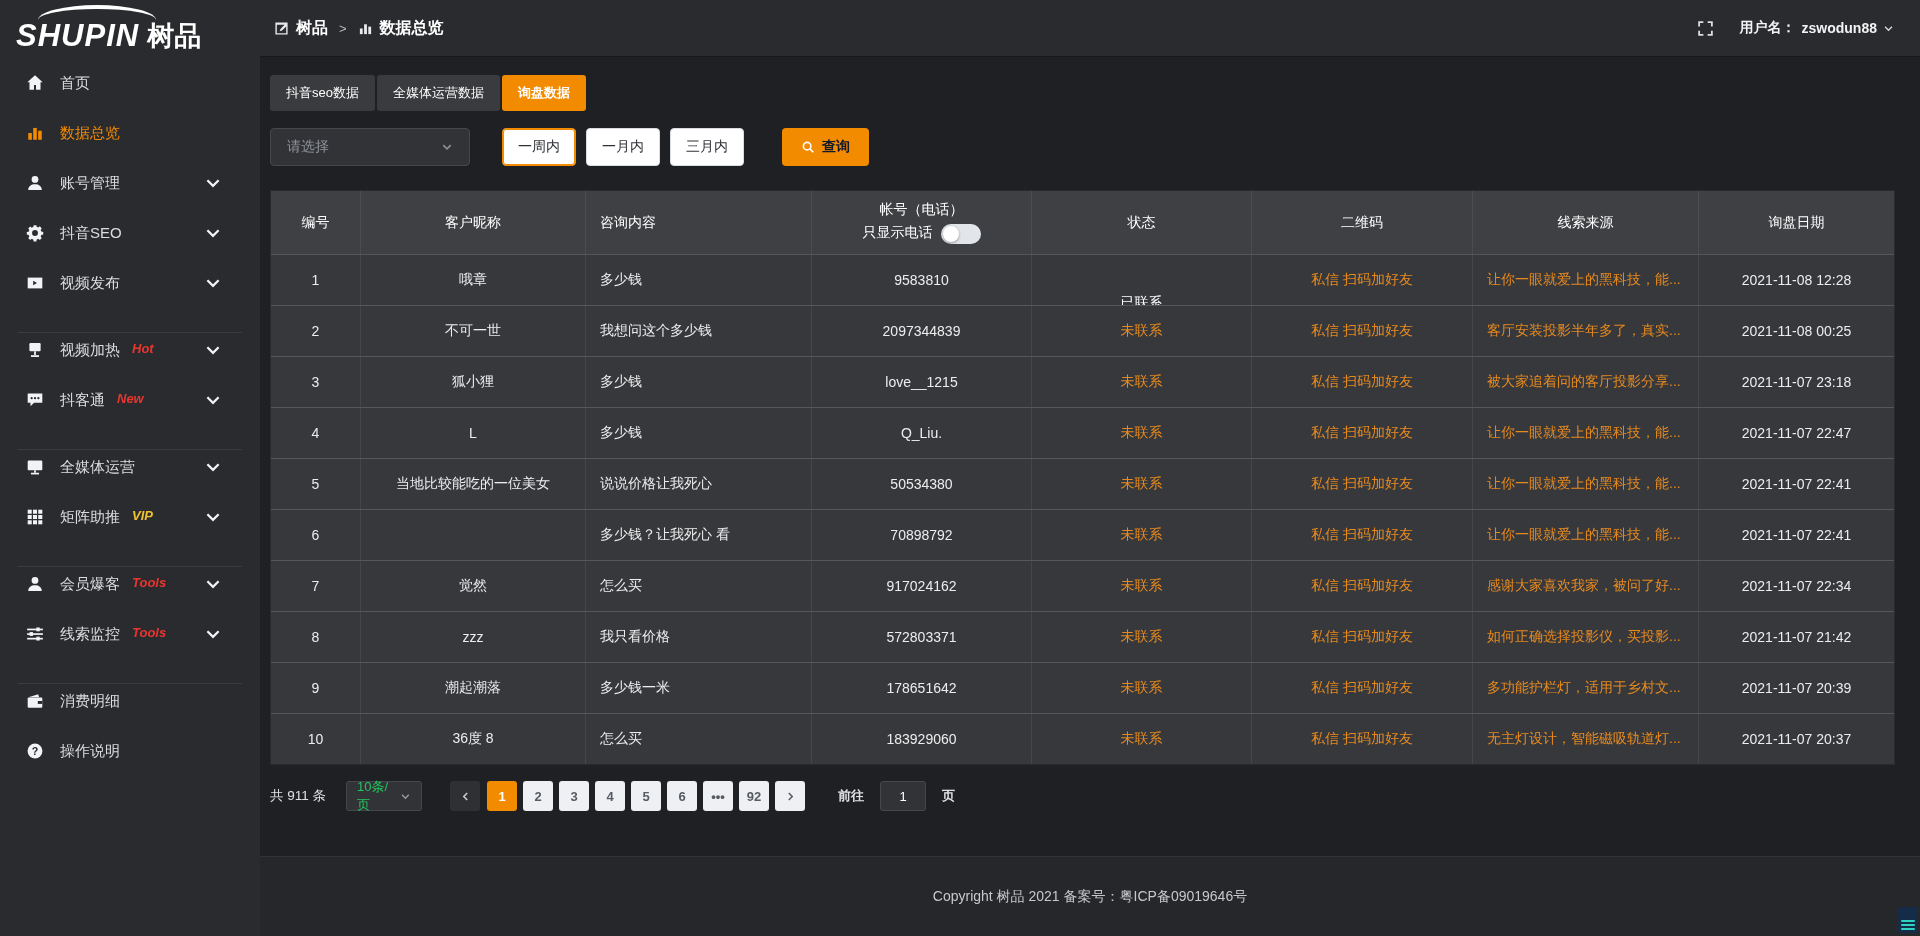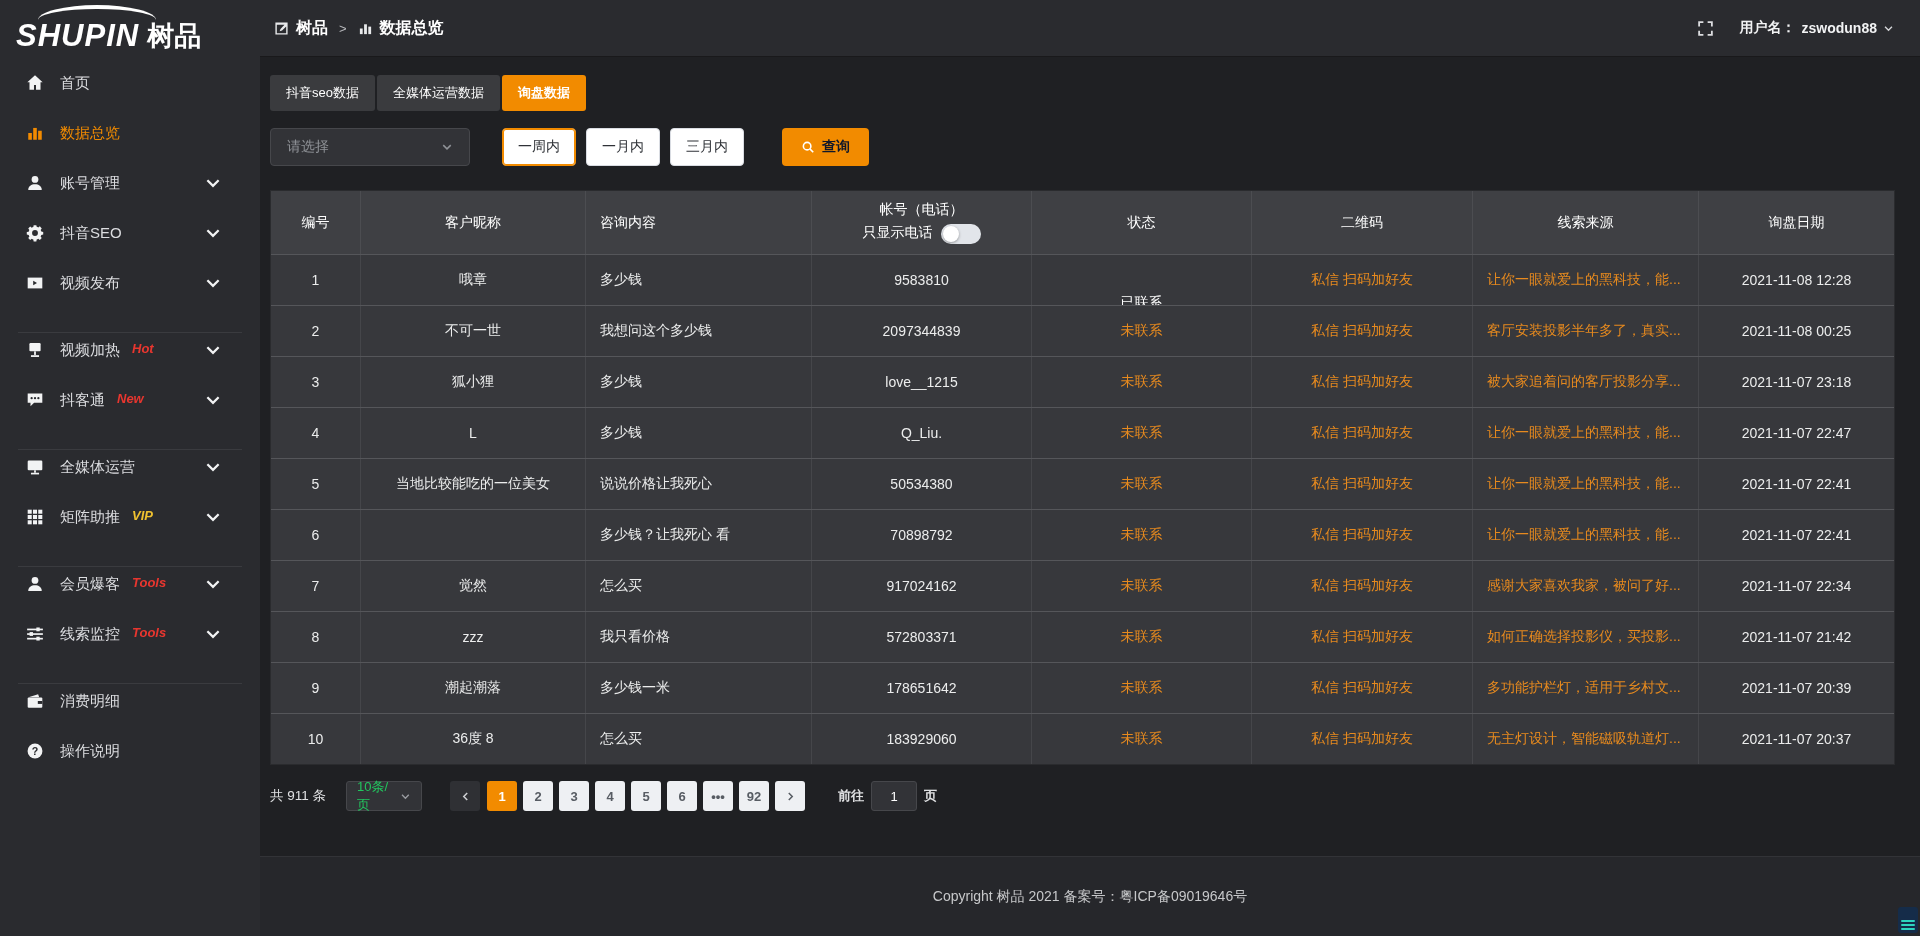--- a/index.html
+++ b/index.html
@@ -83,21 +83,21 @@
   .p-total { margin-right:20px; font-size:13.5px; }
   .p-size { width:76px; height:30px; background:#323337; border:1px solid #46474b; border-radius:3px;
     display:flex; align-items:center; justify-content:space-between; padding:0 10px; cursor:pointer; color:#22c55e; }
   .p-size .icon { width:11px; height:11px; display:inline-flex; color:#9a9ca1; }
   .pbtn { min-width:30px; height:30px; border-radius:3px; display:flex; align-items:center; justify-content:center;
     font-weight:bold; font-size:13px; cursor:pointer; padding:0 6px; }
   .pbtn .icon { width:11px; height:11px; display:inline-flex; }
   .pbtn.prev { background:#2f3034; color:#cfd0d3; margin:0 4px 0 28px; }
   .pbtn.page, .pbtn.next { background:#eef0f3; color:#575c63; margin:0 3px; }
   .pbtn.page.active { background:#f28b00; color:#fff; }
-  .p-goto { display:flex; align-items:center; margin-left:30px; gap:7px; font-weight:bold; }
+  .p-goto { display:flex; align-items:center; margin-left:30px; gap:16px; font-weight:bold; }
   .goto-input { width:46px; height:30px; background:#323337; border:1px solid #46474b; border-radius:3px;
     color:#fff; text-align:center; font-size:13px; font-family:inherit; }
 
   
   .footer { height:80px; flex:0 0 80px; background:#26272b; border-top:1px solid #323337;
     display:flex; align-items:center; justify-content:center; color:#c7c8ca; font-size:14px; }
 
   
   .corner-widget { position:fixed; right:2px; bottom:3px; width:20px; height:26px; background:#152c49;
     border-radius:3px; display:flex; flex-direction:column; justify-content:flex-end; gap:2px; padding:3px; cursor:pointer; }

